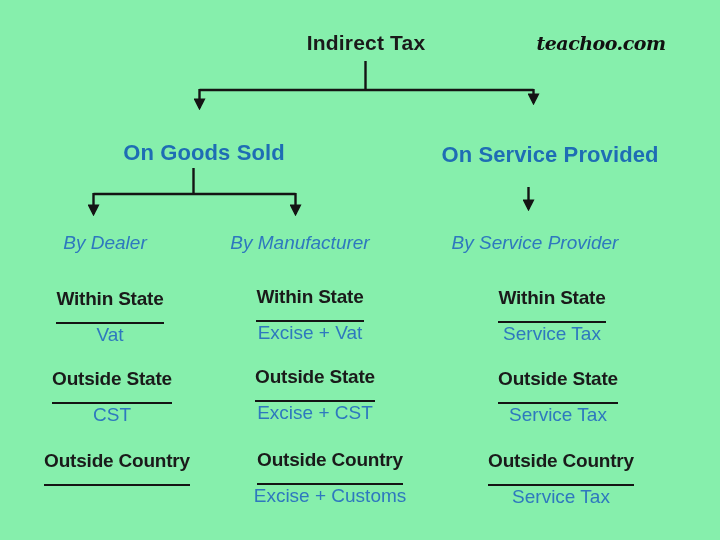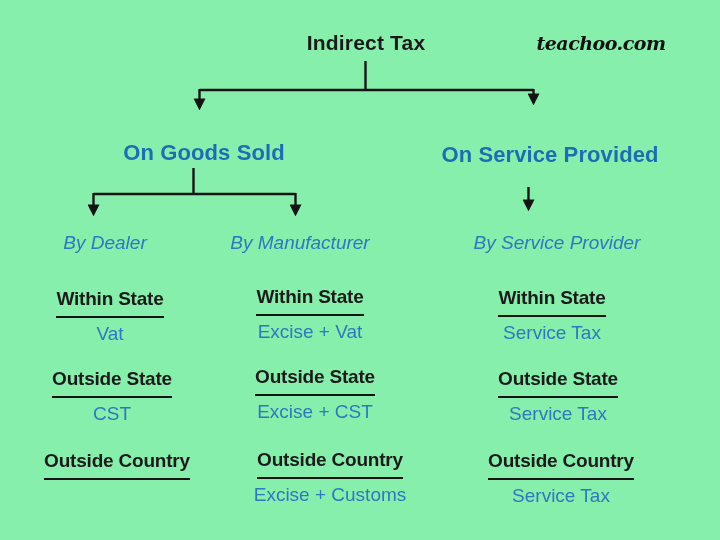--- a/index.html
+++ b/index.html
@@ -32,21 +32,21 @@
     letter-spacing:.1px;
   }
   .sub-italic{
     font-size:19px;font-style:italic;color:var(--value-blue);
   }
   .cell{width:200px;}
   .cell-label{
     display:inline-block;
     font-size:19px;font-weight:bold;color:var(--text-black);
     border-bottom:2px solid var(--line-black);
-    padding-bottom:7px;margin-bottom:5px;
+    padding-bottom:13px;
     letter-spacing:-0.2px;line-height:21px;
   }
   .cell-value{
     font-size:19px;color:var(--value-blue);line-height:21px;
   }
   svg.connectors{position:absolute;left:0;top:0;}
   .ln{stroke:var(--line-black);stroke-width:2.4;fill:none;}
 </style>
 </head>
 <body>
@@ -74,21 +74,21 @@
   </svg>
 
   <div class="abs centered title" style="left:366px;top:31px;">Indirect Tax</div>
   <div class="abs centered brand" style="left:601px;top:32px;">teachoo.com</div>
 
   <div class="abs centered branch-heading" style="left:204px;top:140px;">On Goods Sold</div>
   <div class="abs centered sub-italic" style="left:105px;top:232px;">By Dealer</div>
 
   <div class="abs centered branch-heading" style="left:550px;top:142px;">On Service Provided</div>
   <div class="abs centered sub-italic" style="left:300px;top:232px;">By Manufacturer</div>
-  <div class="abs centered sub-italic" style="left:557px;top:232px;">By Service Provider</div>
+  <div class="abs centered sub-italic" style="left:535px;top:232px;">By Service Provider</div>
 
   <div class="abs centered cell" style="left:110px;top:288px;">
     <span class="cell-label">Within State</span>
     <div class="cell-value">Vat</div>
   </div>
   <div class="abs centered cell" style="left:112px;top:368px;">
     <span class="cell-label">Outside State</span>
     <div class="cell-value">CST</div>
   </div>
   <div class="abs centered cell" style="left:117px;top:450px;">

